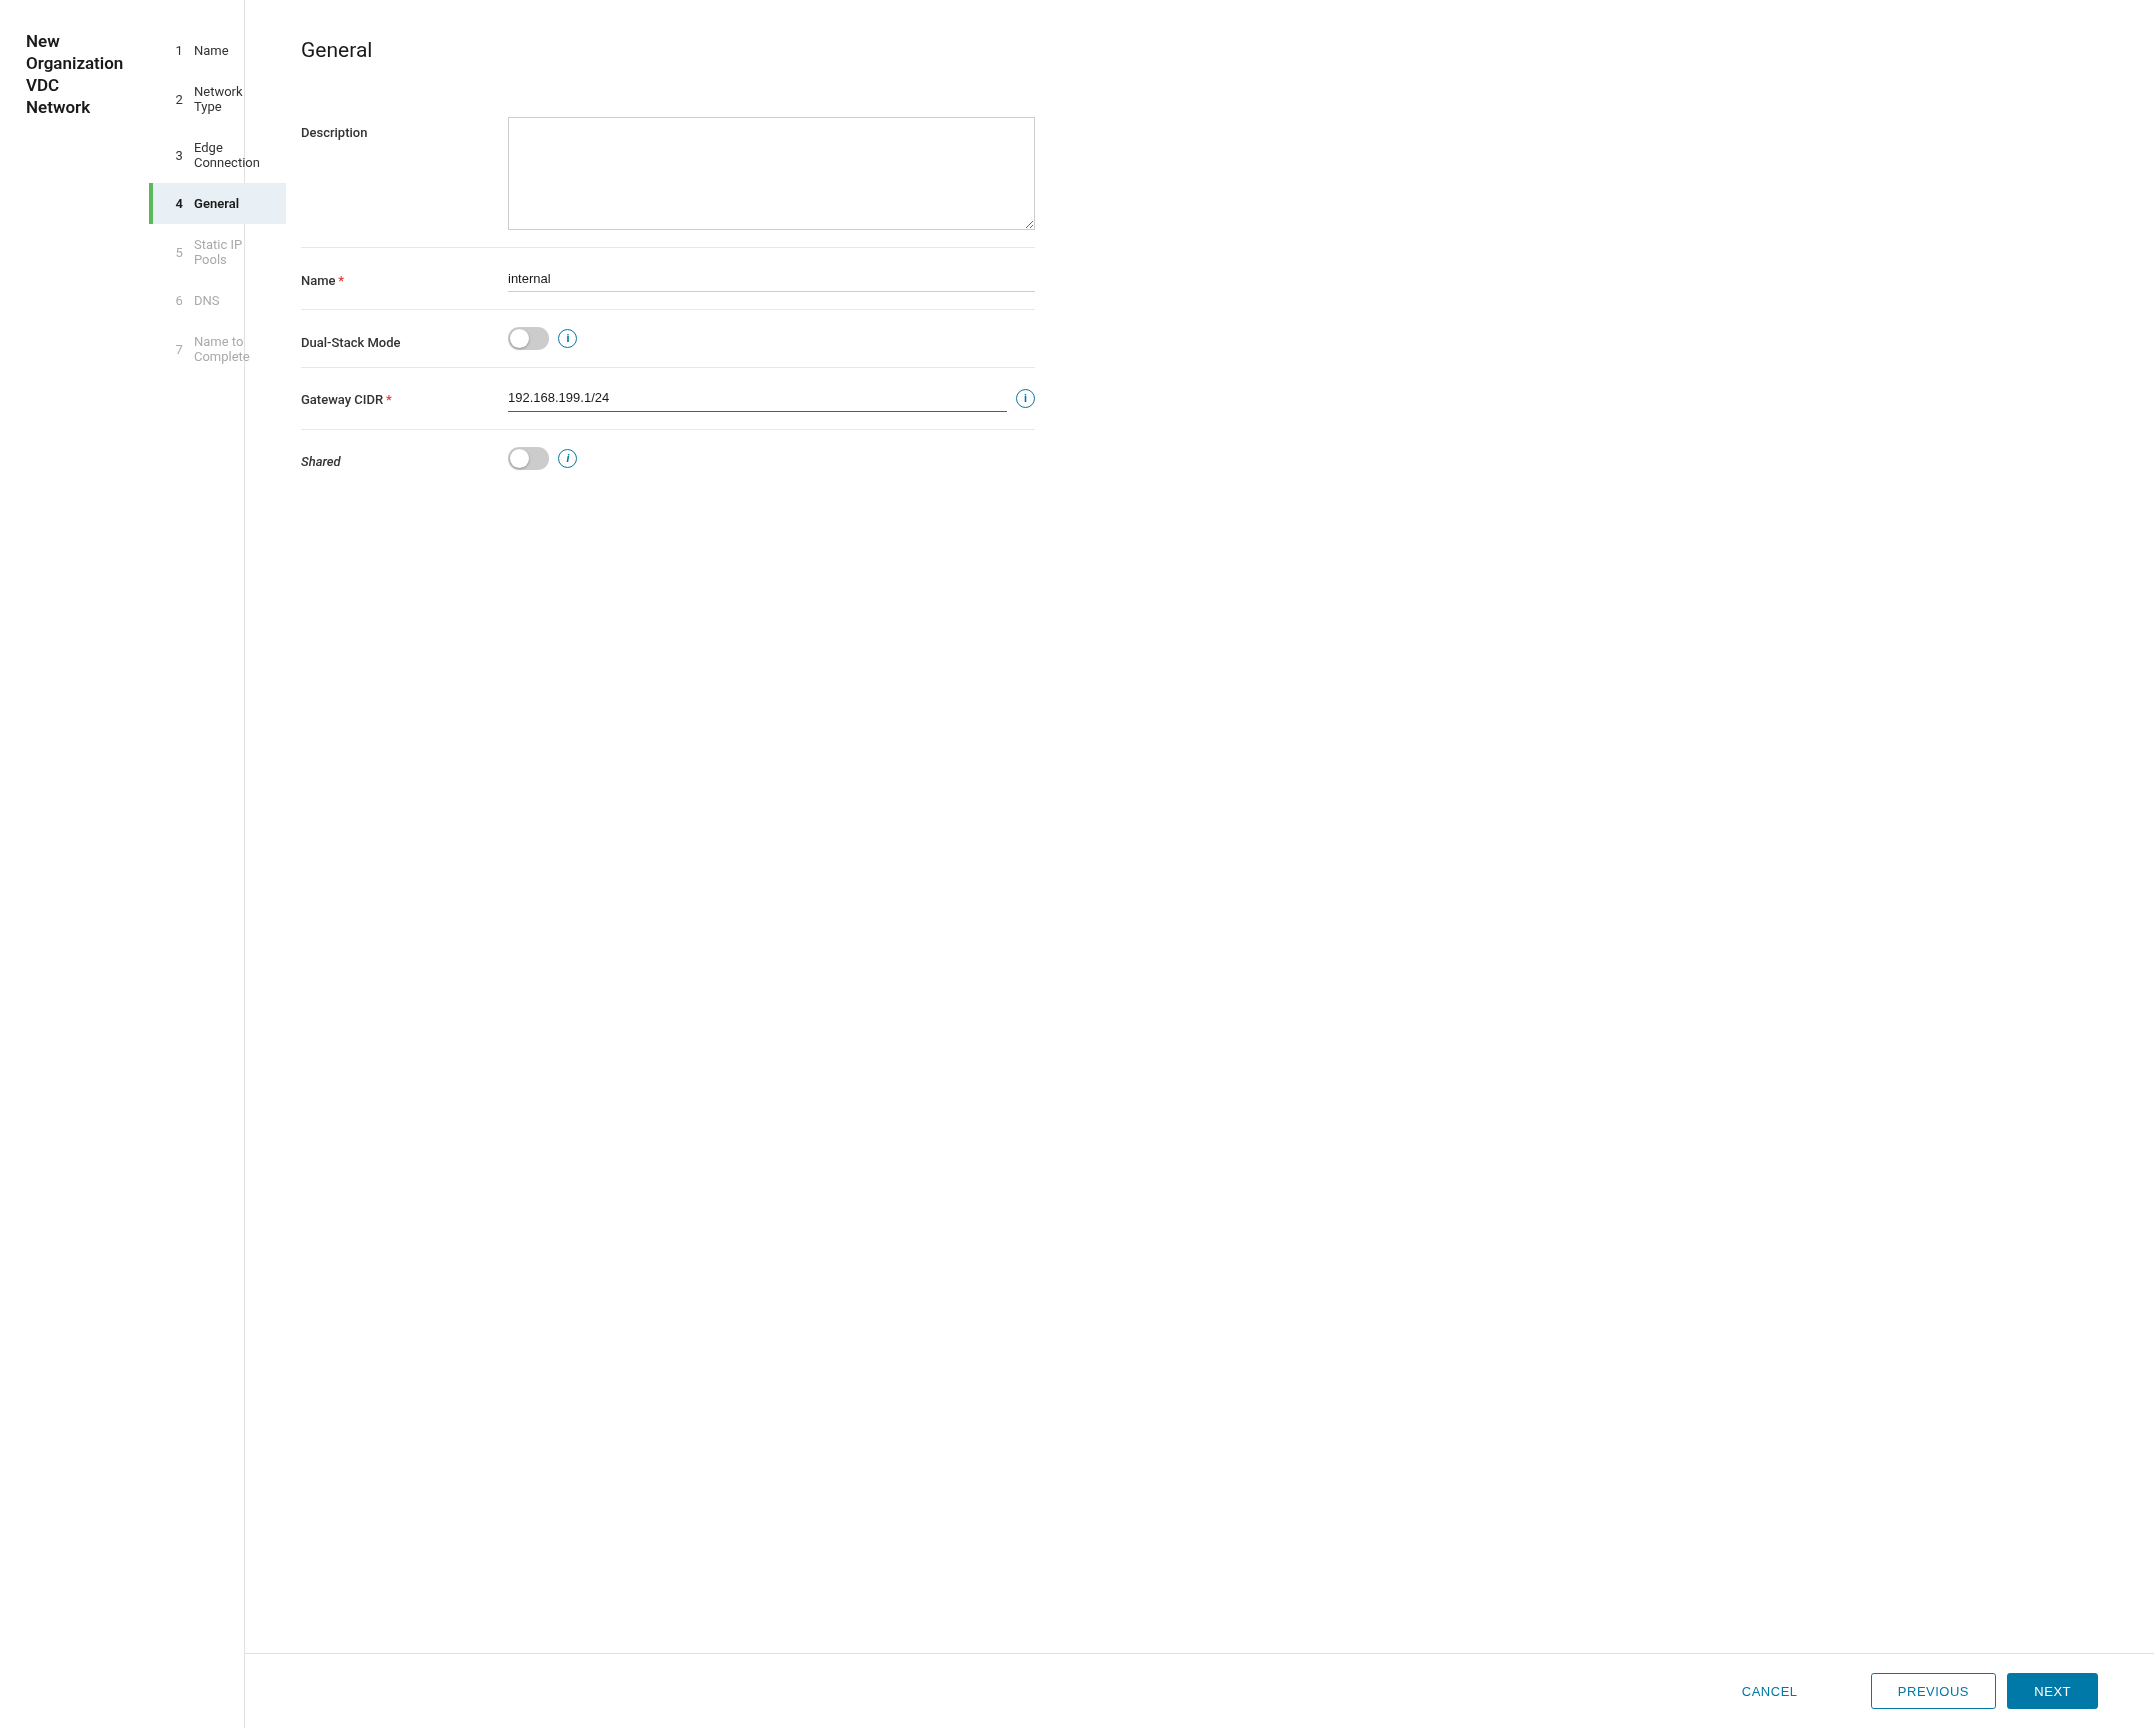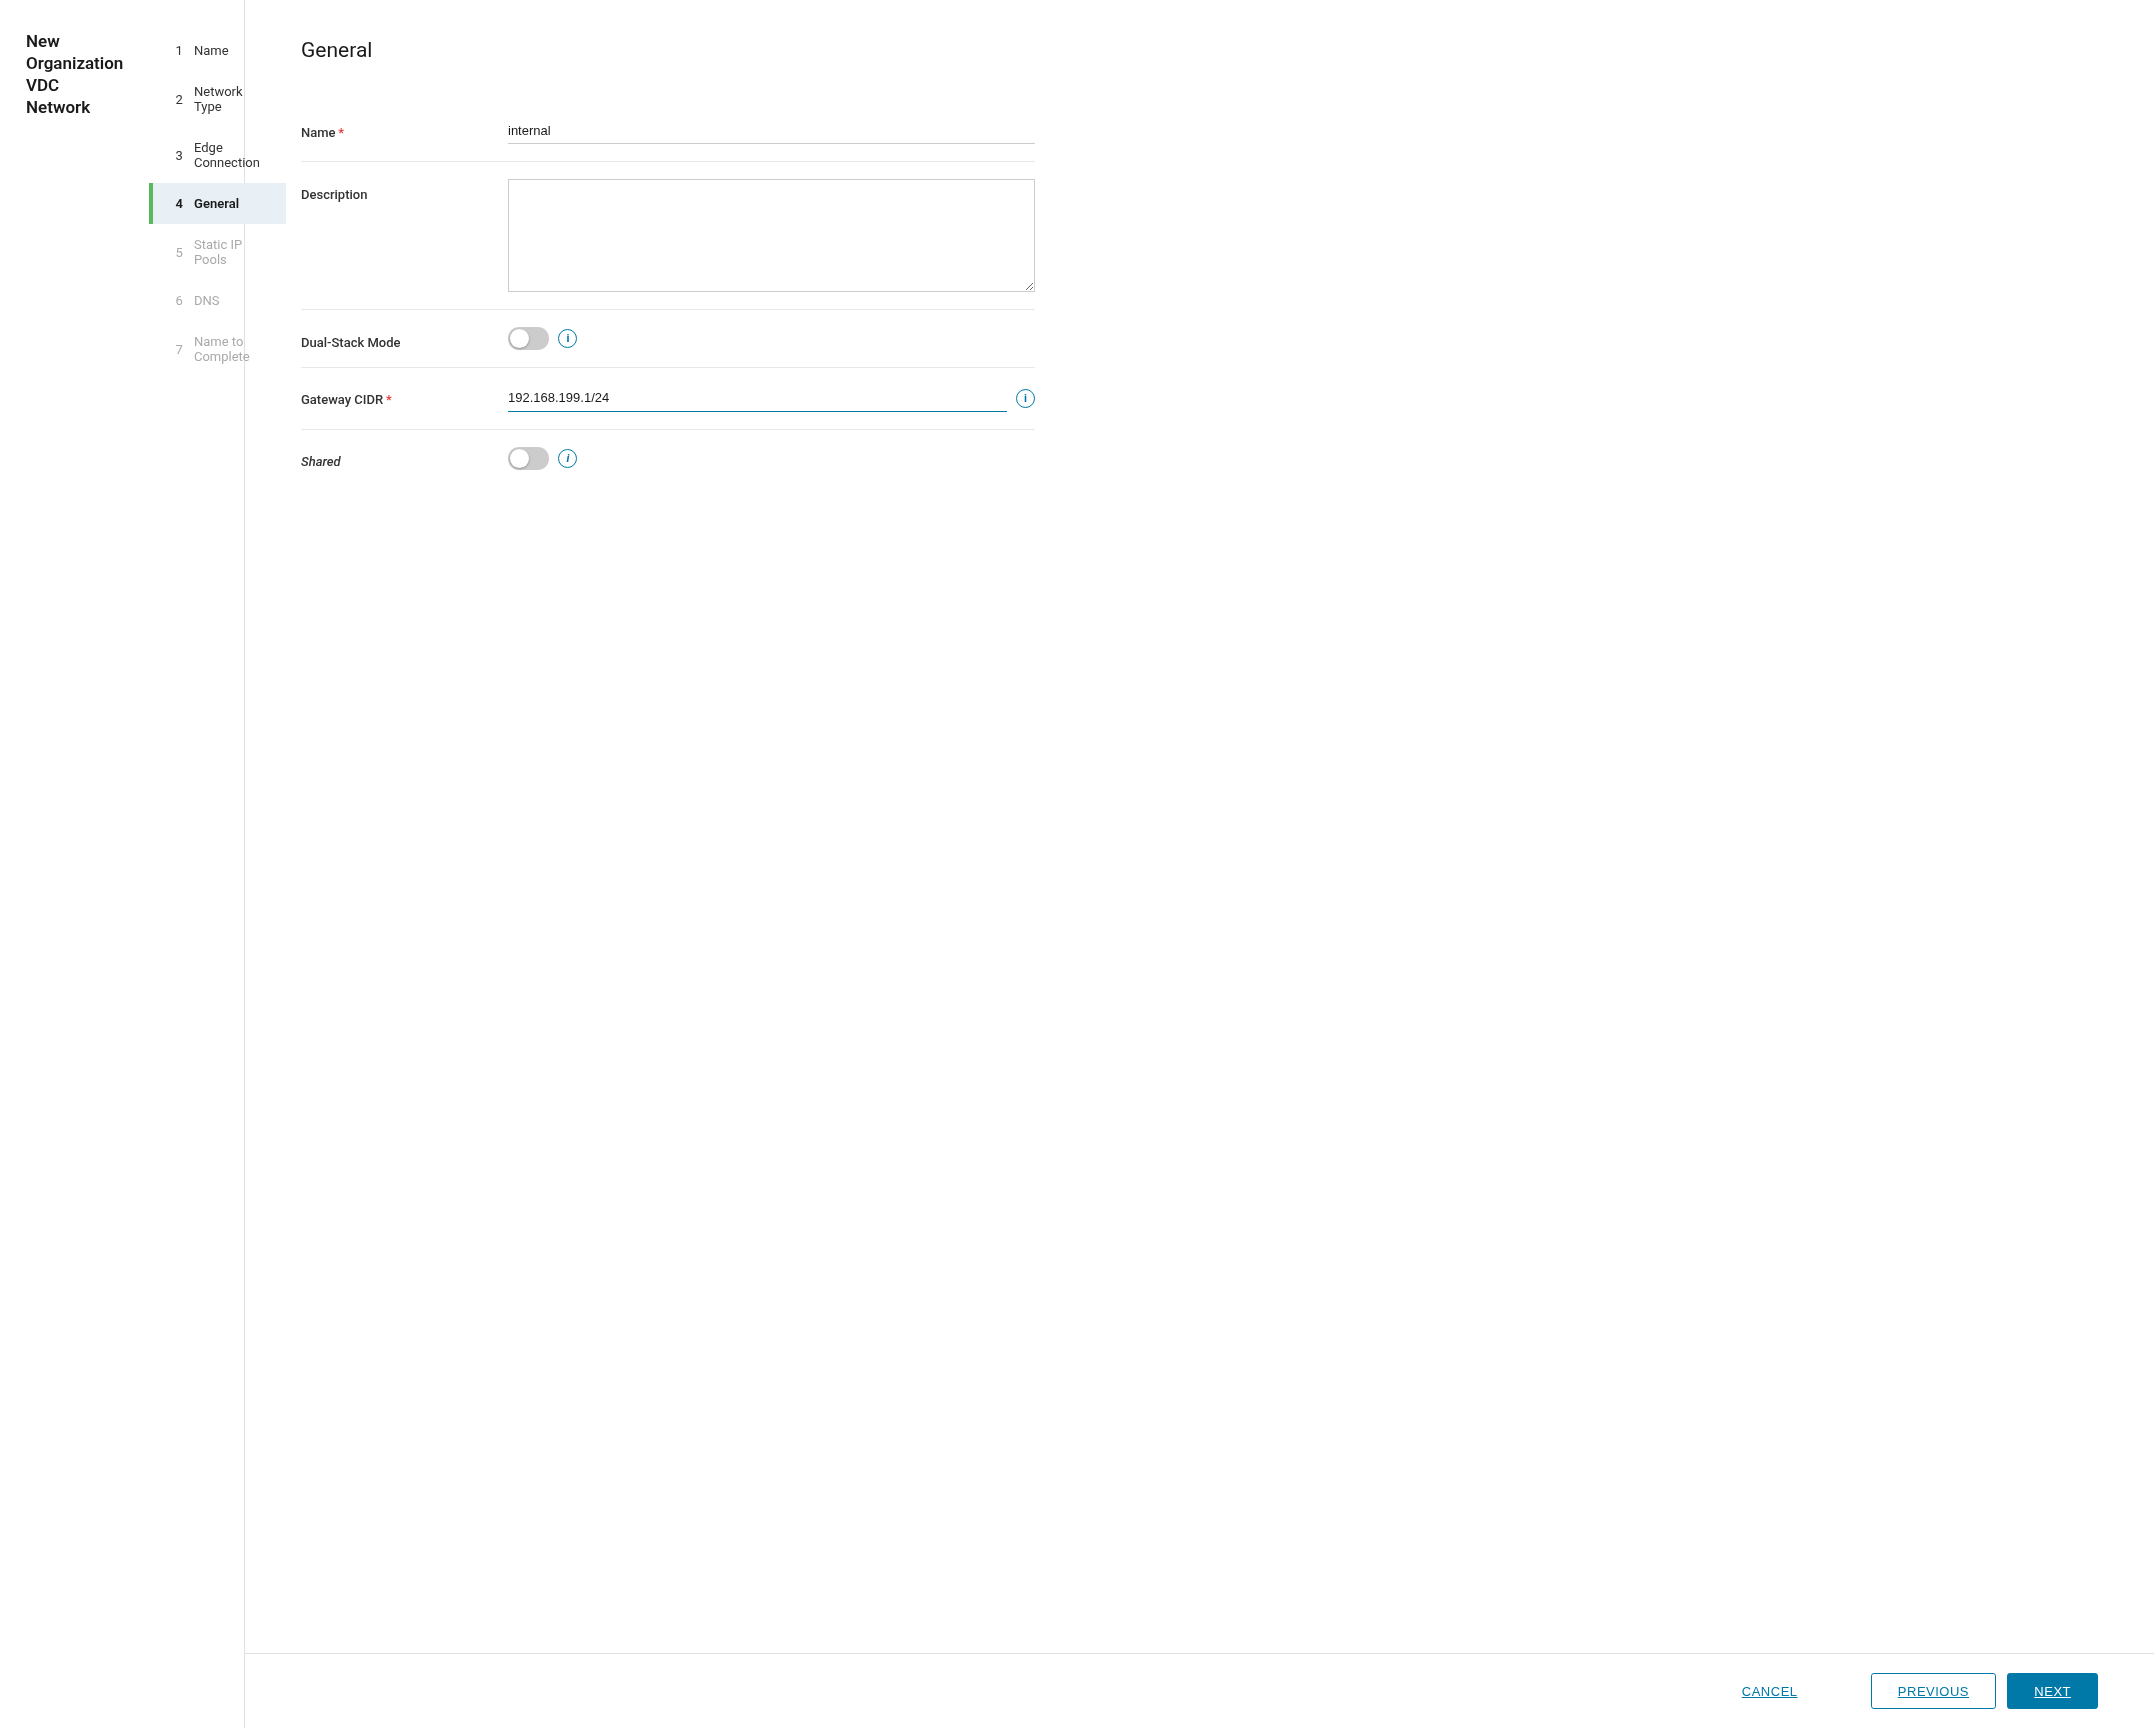--- a/index.html
+++ b/index.html
@@ -215,21 +215,20 @@
       background: #fff;
     }
 
     .btn {
       padding: 9.4px 26px;
       font-size: 13px;
       font-weight: 500;
       border-radius: 2.8px;
       cursor: pointer;
       letter-spacing: 0.5px;
-      text-decoration: underline;
     }
 
     .btn-cancel {
       background: transparent;
       border: none;
       color: #0078a8;
       text-transform: uppercase;
     }
 
     .btn-previous {
@@ -303,33 +302,33 @@
 </aside>
 
 <div class="main-content">
   <div class="content-area">
     <h2 class="page-title">General</h2>
 
     <div class="form-section">
 
       <div class="form-row">
         <label class="form-label">
+          <span>Description</span>
+        </label>
+        <div class="form-control-area">
+          <textarea class="form-textarea" style=""></textarea>
+        </div>
+      </div>
+
+      <div class="form-row">
+        <label class="form-label">
           <span>Name</span><span class="required">*</span>
         </label>
         <div class="form-control-area">
           <input type="text" class="form-input" value="internal" style="">
-        </div>
-      </div>
-
-      <div class="form-row">
-        <label class="form-label">
-          <span>Description</span>
-        </label>
-        <div class="form-control-area">
-          <textarea class="form-textarea" style=""></textarea>
         </div>
       </div>
 
       <div class="form-row">
         <label class="form-label">
           <span>Dual-Stack Mode</span>
         </label>
         <div class="form-control-area">
           <div class="toggle-switch">
             <div class="toggle-track">

